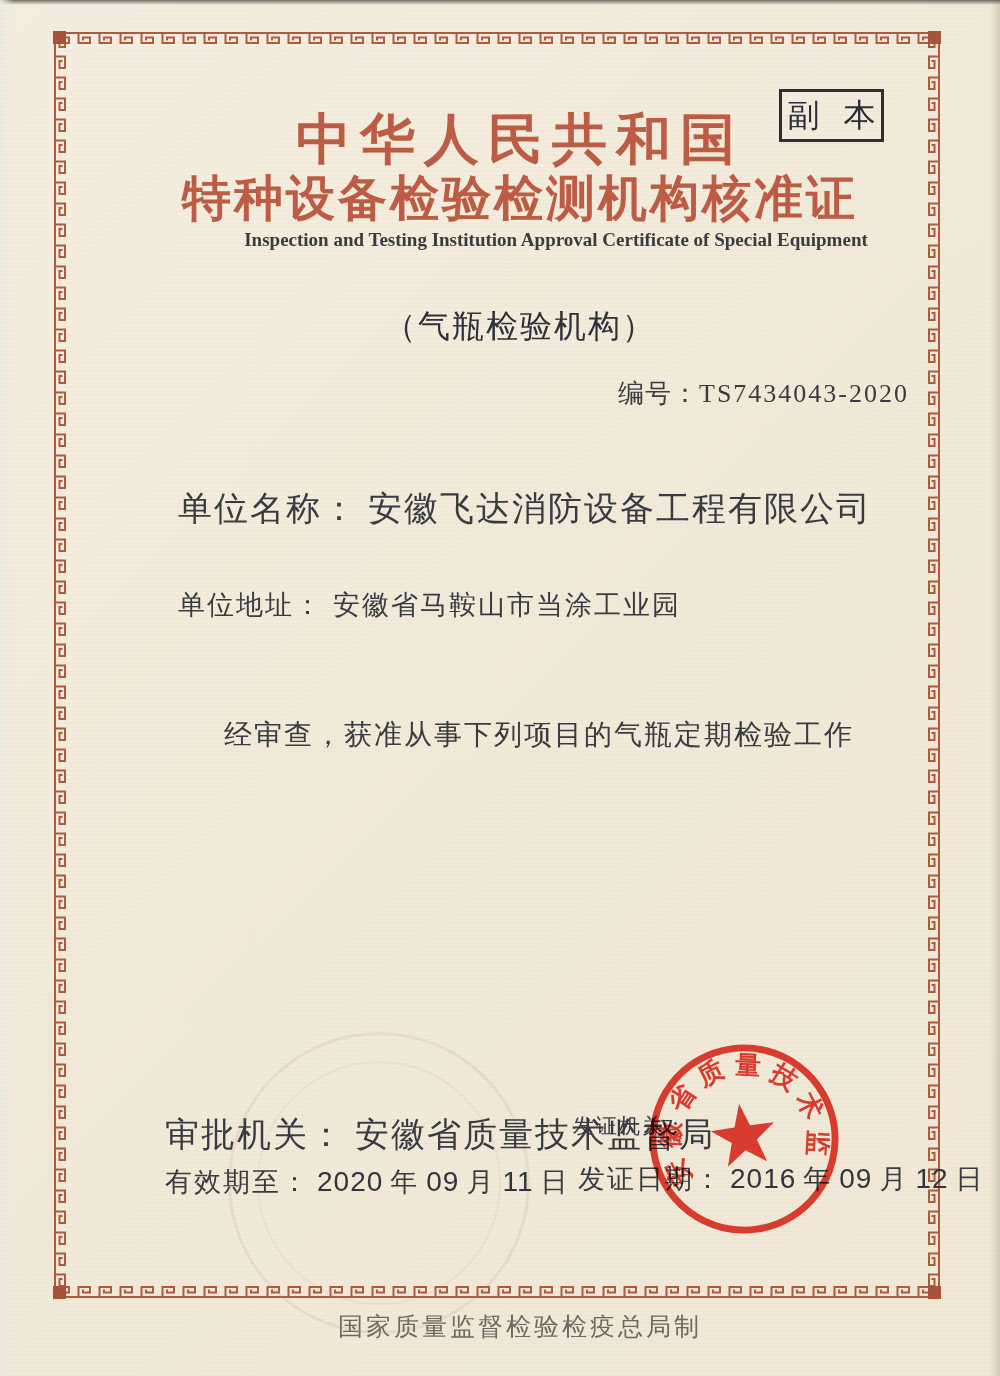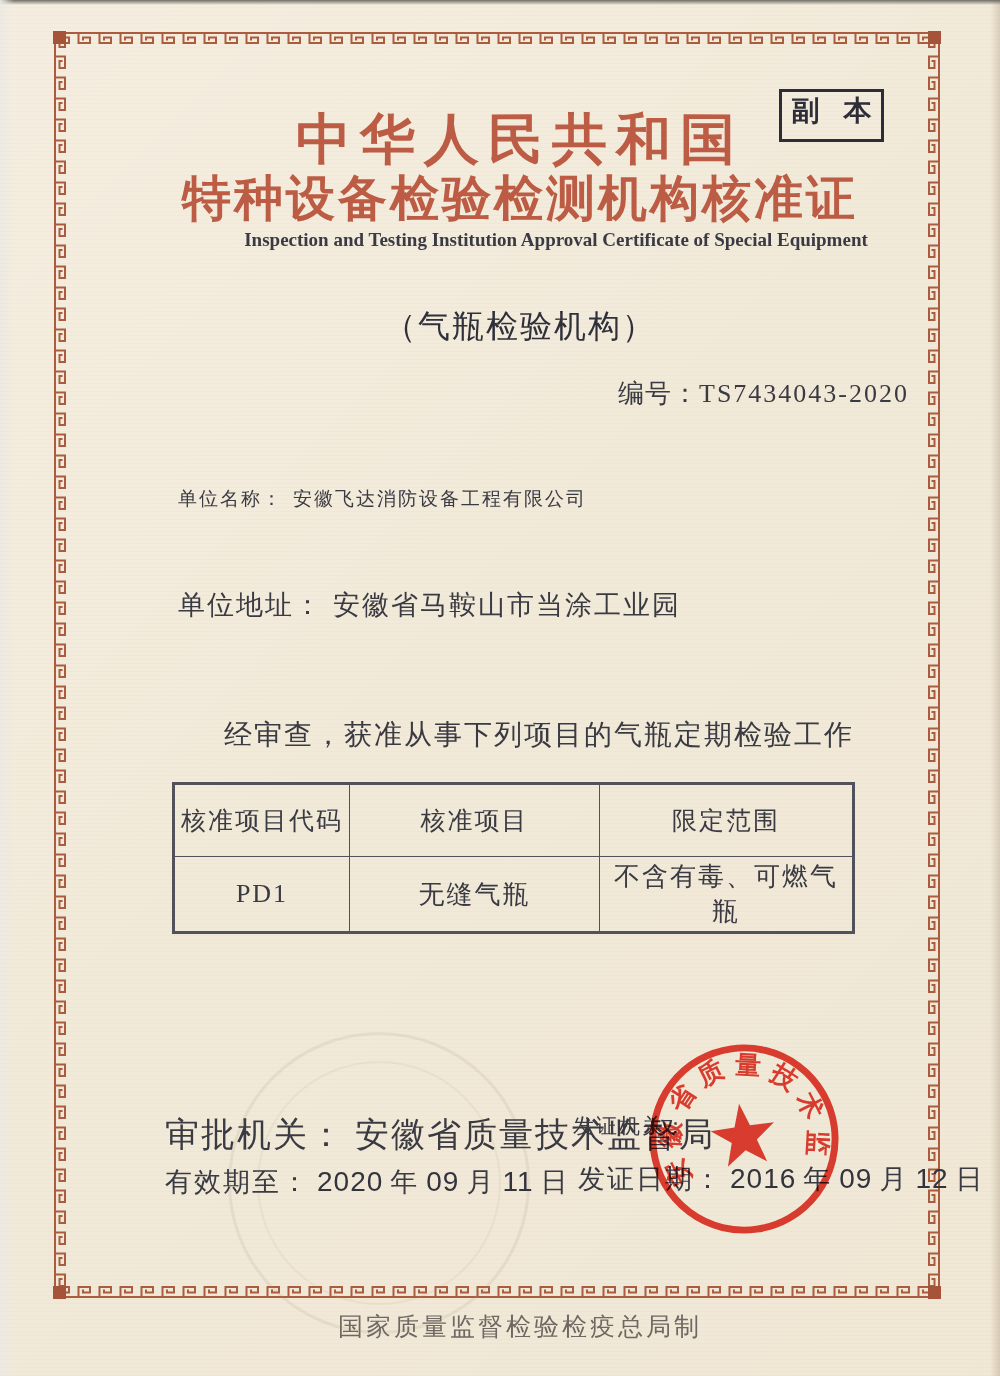--- a/index.html
+++ b/index.html
@@ -17,35 +17,35 @@
   .page::before{
     content:""; position:absolute; inset:0; pointer-events:none;
     background:repeating-linear-gradient(0deg, rgba(120,95,60,.028) 0 1px, rgba(255,255,255,0) 1px 4px);
   }
   .frame{position:absolute; left:0; top:0; pointer-events:none;}
   .abs{position:absolute; white-space:nowrap;padding-left:20px;}
   .center{left:0; width:100%; text-align:center;}
 
   .copy-box{
     position:absolute; left:779px; top:89px; width:99px; height:47px;
-    border:3px solid #2d2d38; display:flex; justify-content:center;
-    font-size:28px; font-weight:bold; color:#2d2d38; background:rgba(255,255,255,.03);
+    border:3px solid #2d2d38; display:flex; align-items:center; justify-content:center;
+    font-size:32px; font-weight:normal; color:#2d2d38; background:rgba(255,255,255,.03);
   }
   .copy-box span{letter-spacing:24px; margin-right:-24px;}
 
   .title-cn1{top:103px; font-size:55px; font-weight:bold; color:#bc5c44; letter-spacing:9px;}
   .title-cn2{top:166px; font-size:49px; font-weight:bold; color:#bc5c44; letter-spacing:3px;}
   .title-en1{top:229px; font-size:19px; font-weight:bold; color:#3a3a44;margin-left:36px;}
   .title-en2{top:261px; font-size:23px; font-weight:bold; color:#3a3a44;}
   .org-type{top:305px; font-size:32px; color:#30303b; letter-spacing:2px;}
 
   .cert-no{top:376px; left:598px; font-size:26px; letter-spacing:1px;}
   .cert-no .val{letter-spacing:2px;}
 
-  .unit-name{top:486px; left:158px; font-size:19px; letter-spacing:2px;text-align:center;}
+  .unit-name{top:486px; left:158px; font-size:34px; letter-spacing:2px;text-align:center;}
   .unit-addr{top:543px; left:158px; font-size:27px; letter-spacing:2px;margin-top:44px;}
   .label-gap{margin-right:10px;}
 
   .statement{top:716px; left:204px; font-size:28px; letter-spacing:2px;}
 
   table.approved{
     position:absolute; left:172px; top:782px; width:680px;
     border-collapse:collapse; table-layout:fixed; font-size:25px; color:#3a3a42;
   }
   table.approved col:nth-child(1){width:176px;}
@@ -130,39 +130,20 @@
 
   <div class="abs unit-name">
     <span class="label-gap">单位名称：</span><span>安徽飞达消防设备工程有限公司</span>
   </div>
   <div class="abs unit-addr">
     <span class="label-gap">单位地址：</span><span>安徽省马鞍山市当涂工业园</span>
   </div>
 
   <div class="abs statement">经审查，获准从事下列项目的气瓶定期检验工作</div>
 
-  <table class="approved">
-    <colgroup>
-        <col>
-        <col>
-        <col>
-      </colgroup>
-    <tbody>
-        <tr>
-      <td>核准项目代码</td>
-      <td>核准项目</td>
-      <td>限定范围</td>
-    </tr>
-    <tr class="data">
-      <td>PD1</td>
-      <td>无缝气瓶</td>
-      <td>不含有毒、可燃气瓶</td>
-    </tr>
-  </tbody>
-    </table>
 
   <div class="emboss"></div>
 
   <div class="abs auth-left">
     <span class="label-gap">审批机关：</span><span>安徽省质量技术监督局</span>
   </div>
   <div class="abs valid-row">
     <span>有效期至：</span><span class="num">2020</span><span>年</span><span class="num">09</span><span>月</span><span class="num">11</span><span>日</span>
   </div>
 

